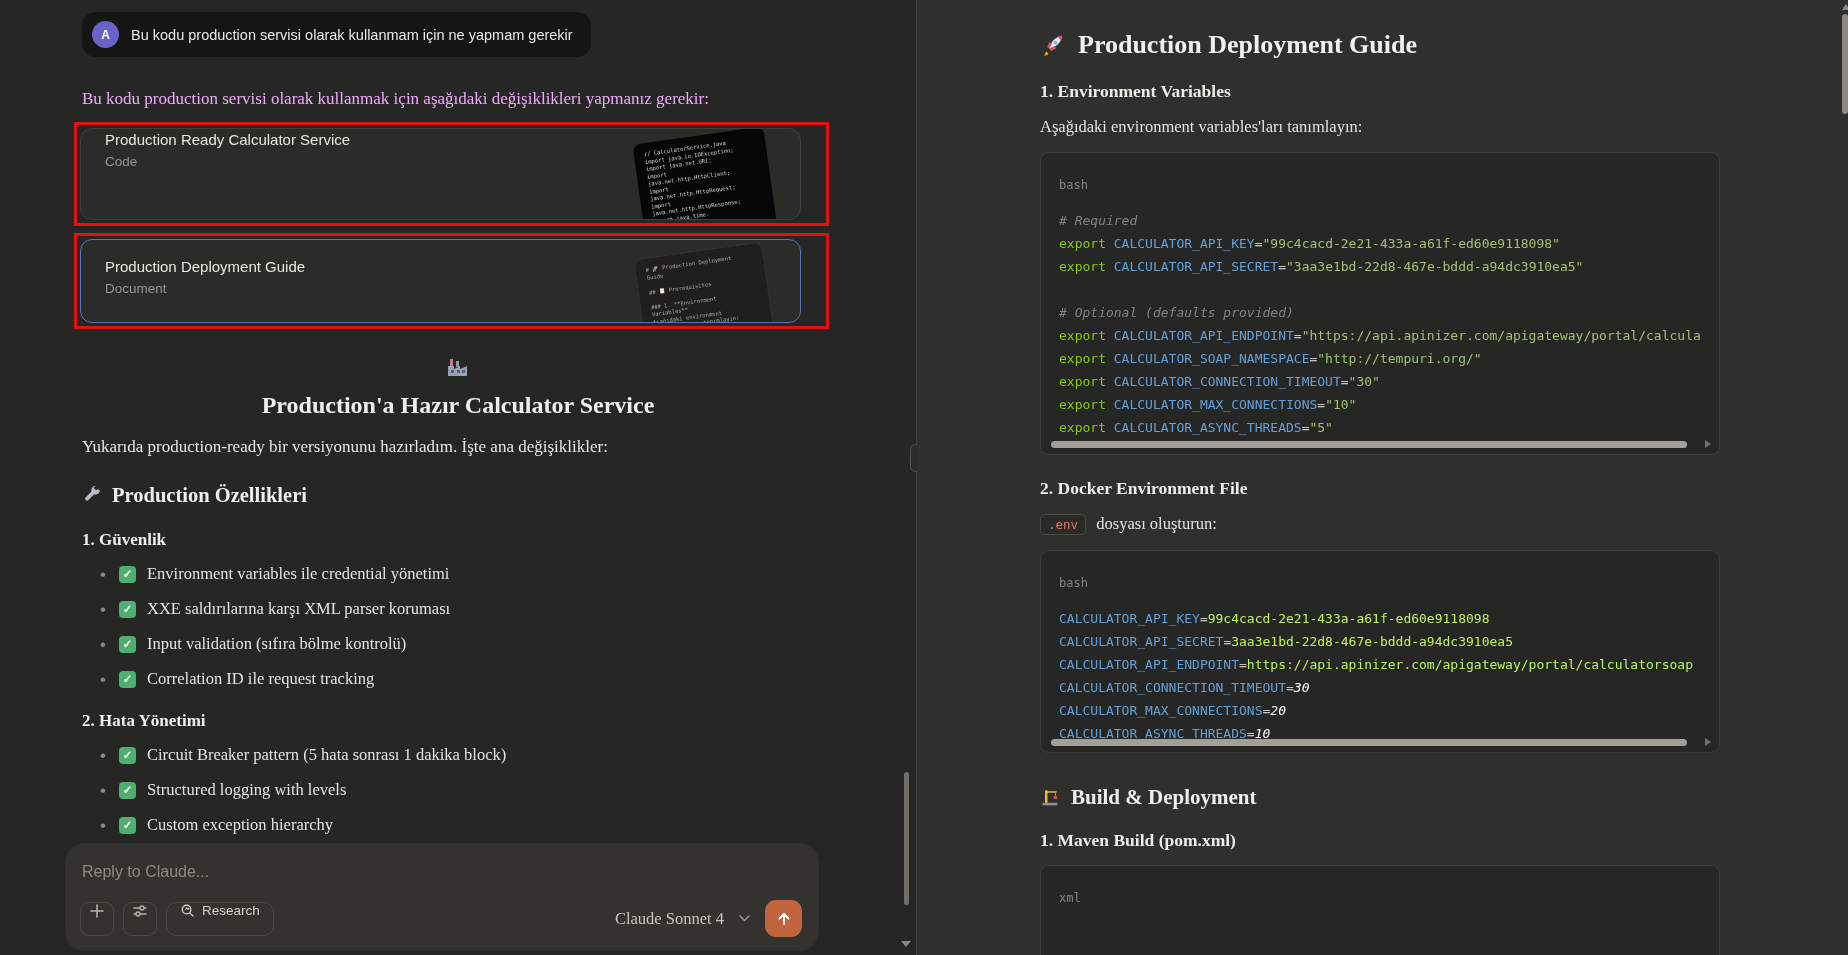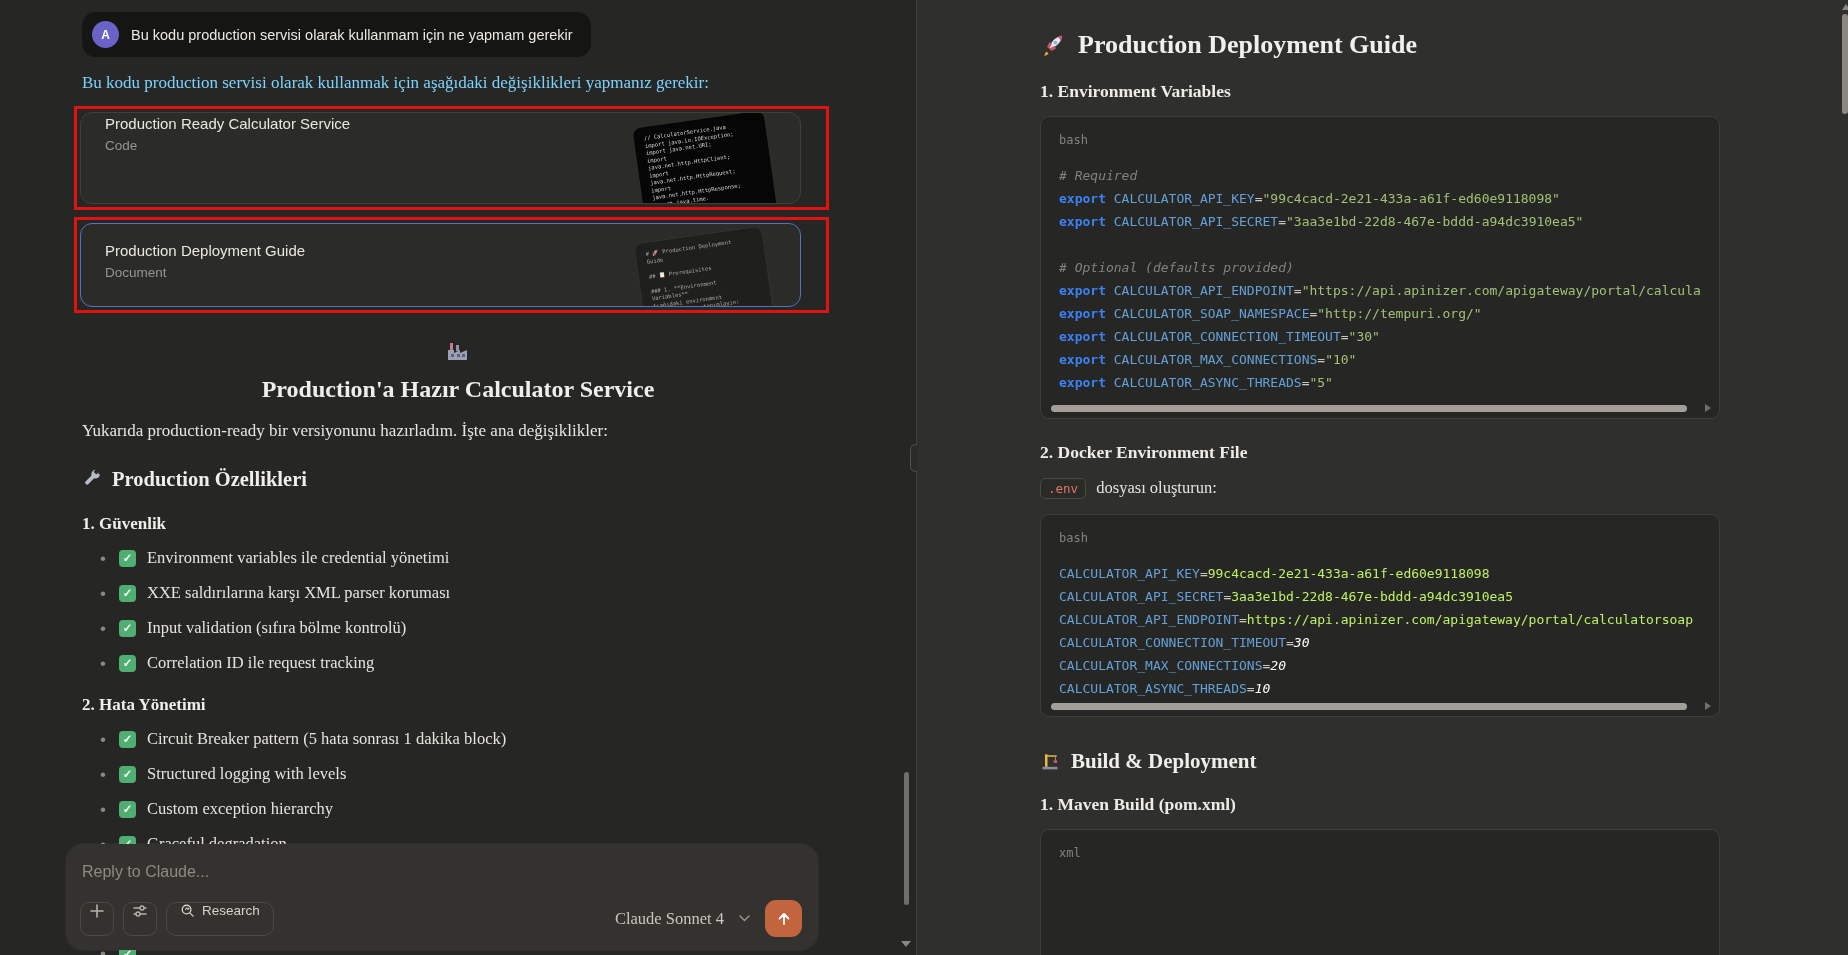--- a/index.html
+++ b/index.html
@@ -13,21 +13,21 @@
   .chat-panel{position:absolute;left:0;top:0;width:916px;height:955px;background:#262624;overflow:hidden;}
   .chat-inner{padding:12px 0 0 74px;width:760px;}
   .user-row{margin-left:8px;}
   .user-bubble{
     display:inline-flex;align-items:center;gap:12px;
     background:#151513;border-radius:14px;padding:9px 18px 9px 10px;
   }
   .avatar{width:27px;height:27px;border-radius:50%;background:#6b62c8;color:#fff;
     font-size:12px;font-weight:bold;display:flex;align-items:center;justify-content:center;}
   .user-text{color:#ebe9e2;font-size:14.5px;}
-  .intro{margin:16px 0 13px 8px;color:#7dd3fc;font-family:"Liberation Serif",serif;font-size:17px;}
+  .intro{margin:32px 0 13px 8px;color:#f0abfc;font-family:"Liberation Serif",serif;font-size:17px;}
   
   .annotation{width:755px;box-sizing:border-box;border:3px solid #e01212;padding:3px 25px 3px 3px;margin:0;}
   .annotation + .annotation{margin-top:7px;}
   .card{
     position:relative;overflow:hidden;box-sizing:border-box;
     background:#2b2b28;border:1px solid #413f3a;border-radius:12px;
     width:721px;padding:2px 24px;cursor:pointer;
   }
   .card-1{height:92px;}
   .card-2{height:84px;border:1px solid #5373c5;padding-top:18px;}
@@ -88,30 +88,30 @@
     color:#f2f0ea;font-family:"Liberation Serif",serif;font-size:26px;font-weight:bold;line-height:34px;}
   .panel-h2{display:flex;align-items:center;gap:11px;margin:23px 0 0;
     color:#f0eee8;font-family:"Liberation Serif",serif;font-size:21px;font-weight:bold;line-height:28px;}
   .panel-h3{margin:17px 0 0;color:#eeece5;font-family:"Liberation Serif",serif;font-size:17.5px;font-weight:bold;line-height:24px;}
   .panel-p{margin:12px 0 0;color:#e6e4dd;font-family:"Liberation Serif",serif;font-size:16.5px;line-height:24px;}
   .chip{font-family:"DejaVu Sans Mono",monospace;font-size:12.5px;color:#e0756a;
     background:#2a2a27;border:1px solid #4a4944;border-radius:5px;padding:2px 7px;margin-right:6px;}
   .codeblock{
     position:relative;box-sizing:border-box;width:680px;margin-top:13px;
     background:#262624;border:1px solid #3e3d39;border-radius:9px;
-    padding:16px 18px 16px;overflow:hidden;
+    padding:25px 18px 16px;overflow:hidden;
   }
   .cb-1{height:303px;}
   .cb-2{height:203px;}
   .cb-3{height:140px;}
   .code-lang{font-family:"DejaVu Sans Mono",monospace;font-size:12px;color:#84827a;margin-bottom:17px;}
   .codeblock pre{margin:0;font-family:"DejaVu Sans Mono",monospace;font-size:13px;line-height:23px;
     white-space:pre;overflow:hidden;color:#c9c7bf;}
   .tk-c{color:#84827a;font-style:italic;}
-  .tk-k{color:#3b82f6;font-weight:bold;}
+  .tk-k{color:#84cc16;}
   .tk-v{color:#64a0d8;}
   .tk-s{color:#a3c077;}
   .tk-p{color:#c9c7bf;}
   .tk-t{color:#bef264;}
   .tk-n{color:#ffffff;font-style:italic;}
   .hthumb{position:absolute;left:10px;right:32px;bottom:6px;height:7px;border-radius:4px;background:#a19f98;cursor:pointer;}
   .harrow{position:absolute;right:8px;bottom:6px;width:0;height:0;
     border-top:4px solid transparent;border-bottom:4px solid transparent;border-left:6px solid #72706a;cursor:pointer;}
   
   .right-vthumb{position:absolute;left:1842px;top:14px;width:6px;height:100px;border-radius:3px;background:#8a8880;}
@@ -329,20 +329,21 @@
           <circle cx="14.2" cy="9.8" r="1.7" fill="#7fb3d8"></circle>
           <path d="M8.5 15.5 L6.5 13.5 9 8.9 11 11z" fill="#c9556b"></path>
           <path d="M8.5 15.5 L10.5 17.5 15.1 15 13 13z" fill="#c9556b"></path>
         </svg>
       </span>
       <span>Production Deployment Guide</span>
     </h1>
 
 
     <h3 class="panel-h3">1. Environment Variables</h3>
+    <p class="panel-p">Aşağıdaki environment variables'ları tanımlayın:</p>
 
     <div class="codeblock cb-1">
       <div class="code-lang">bash</div>
       <pre><span class="tk-c"># Required</span>
 <span class="tk-k">export </span><span class="tk-v">CALCULATOR_API_KEY</span><span class="tk-p">=</span><span class="tk-s">"99c4cacd-2e21-433a-a61f-ed60e9118098"</span>
 <span class="tk-k">export </span><span class="tk-v">CALCULATOR_API_SECRET</span><span class="tk-p">=</span><span class="tk-s">"3aa3e1bd-22d8-467e-bddd-a94dc3910ea5"</span>
 
 <span class="tk-c"># Optional (defaults provided)</span>
 <span class="tk-k">export </span><span class="tk-v">CALCULATOR_API_ENDPOINT</span><span class="tk-p">=</span><span class="tk-s">"https://api.apinizer.com/apigateway/portal/calcula</span>
 <span class="tk-k">export </span><span class="tk-v">CALCULATOR_SOAP_NAMESPACE</span><span class="tk-p">=</span><span class="tk-s">"http://tempuri.org/"</span>

